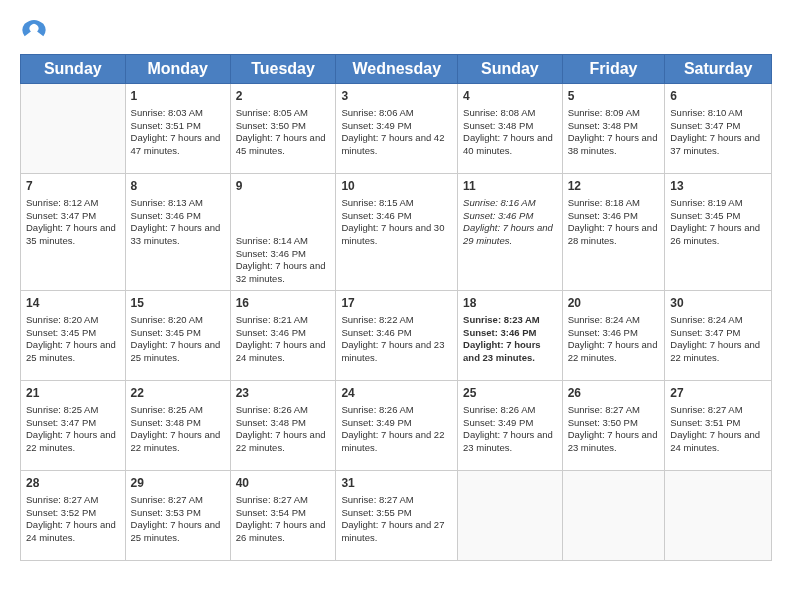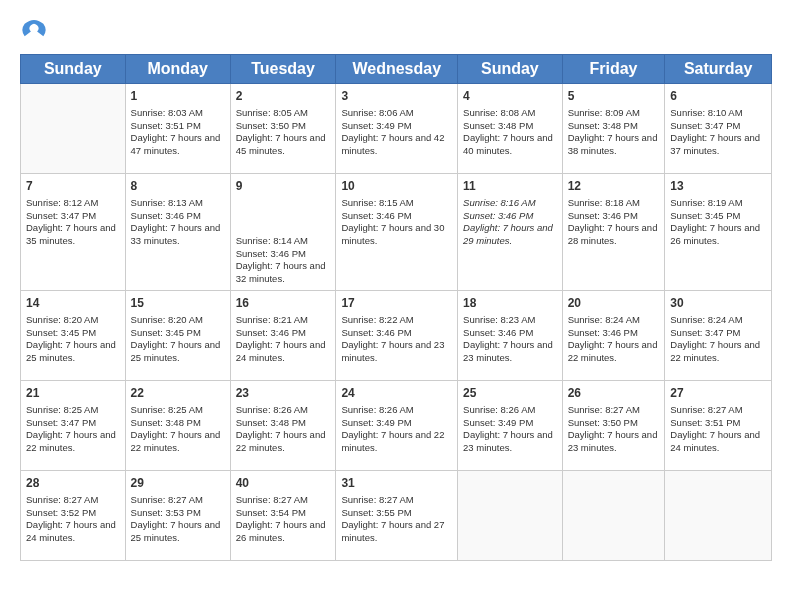--- a/index.html
+++ b/index.html
@@ -225,21 +225,21 @@
 Daylight: 7 hours and 24 minutes.</div>
           </td>
           <td>
             <span class="day-num">17</span>
             <div class="day-info" style="white-space: pre-line;">Sunrise: 8:22 AM
 Sunset: 3:46 PM
 Daylight: 7 hours and 23 minutes.</div>
           </td>
           <td>
             <span class="day-num">18</span>
-            <div class="day-info" style="white-space: pre-line;">Sunrise: 8:23 AM
+            <div class="day-info" style="white-space: pre-line; font-weight: bold;">Sunrise: 8:23 AM
 Sunset: 3:46 PM
 Daylight: 7 hours and 23 minutes.</div>
           </td>
           <td>
             <span class="day-num">20</span>
             <div class="day-info" style="white-space: pre-line;">Sunrise: 8:24 AM
 Sunset: 3:46 PM
 Daylight: 7 hours and 22 minutes.</div>
           </td>
           <td>

